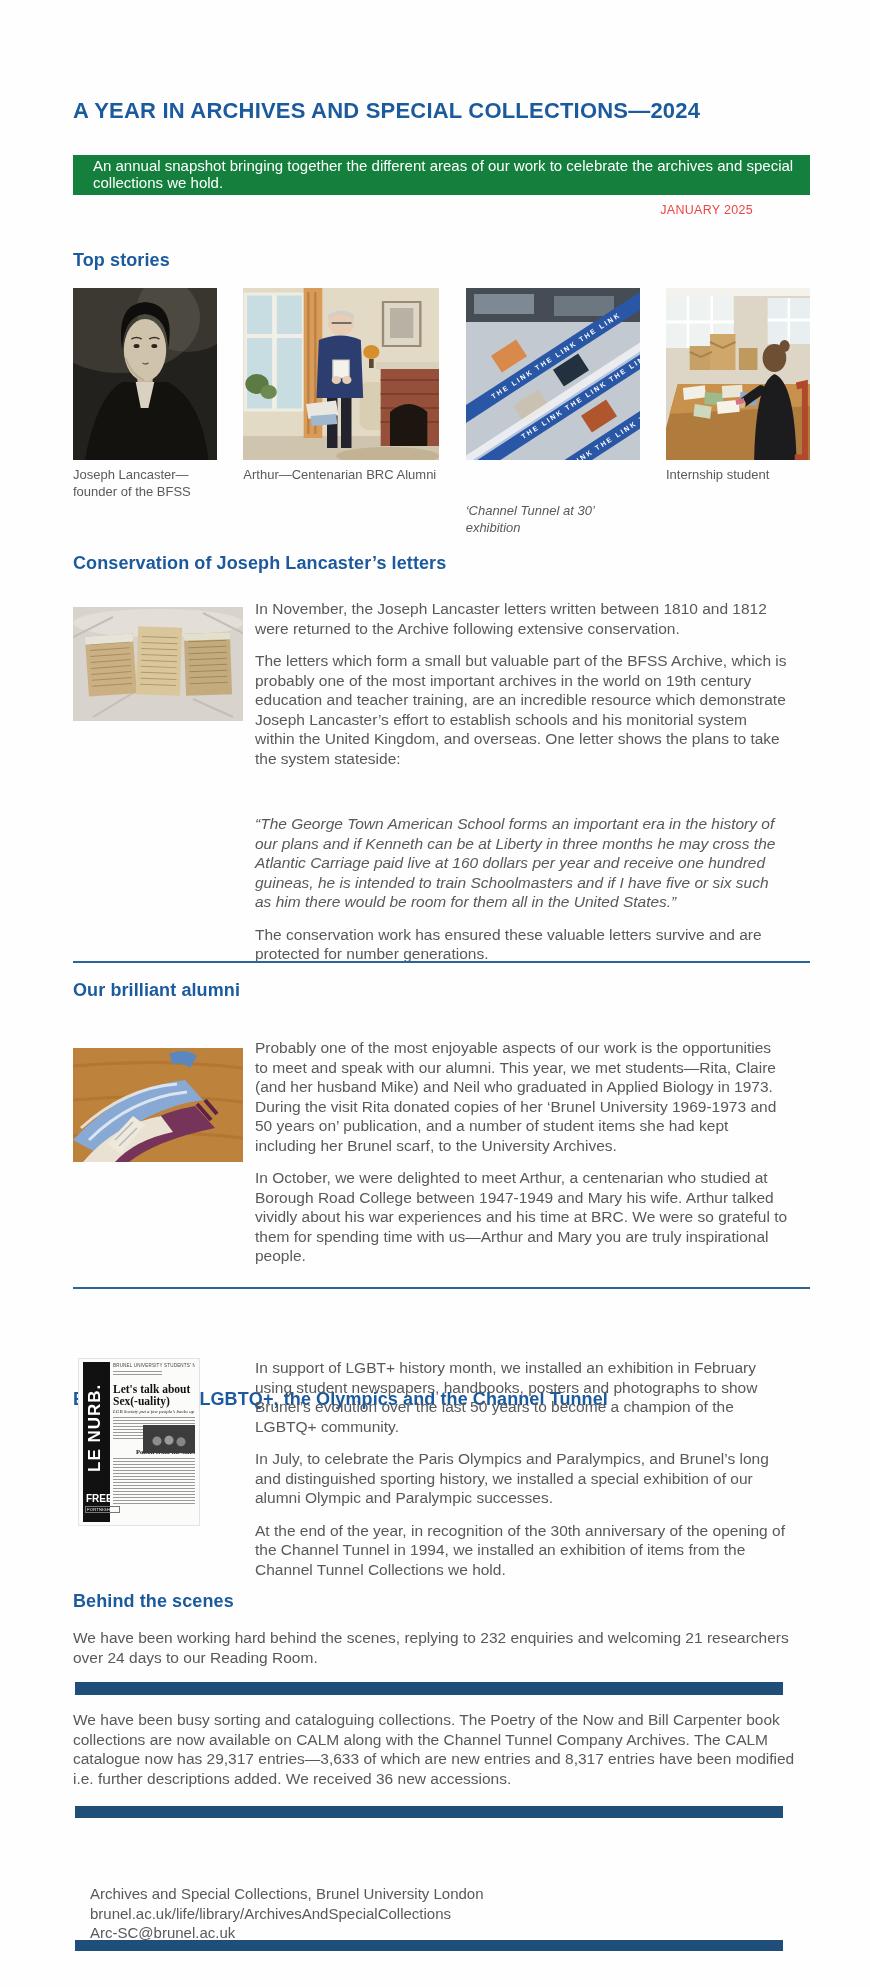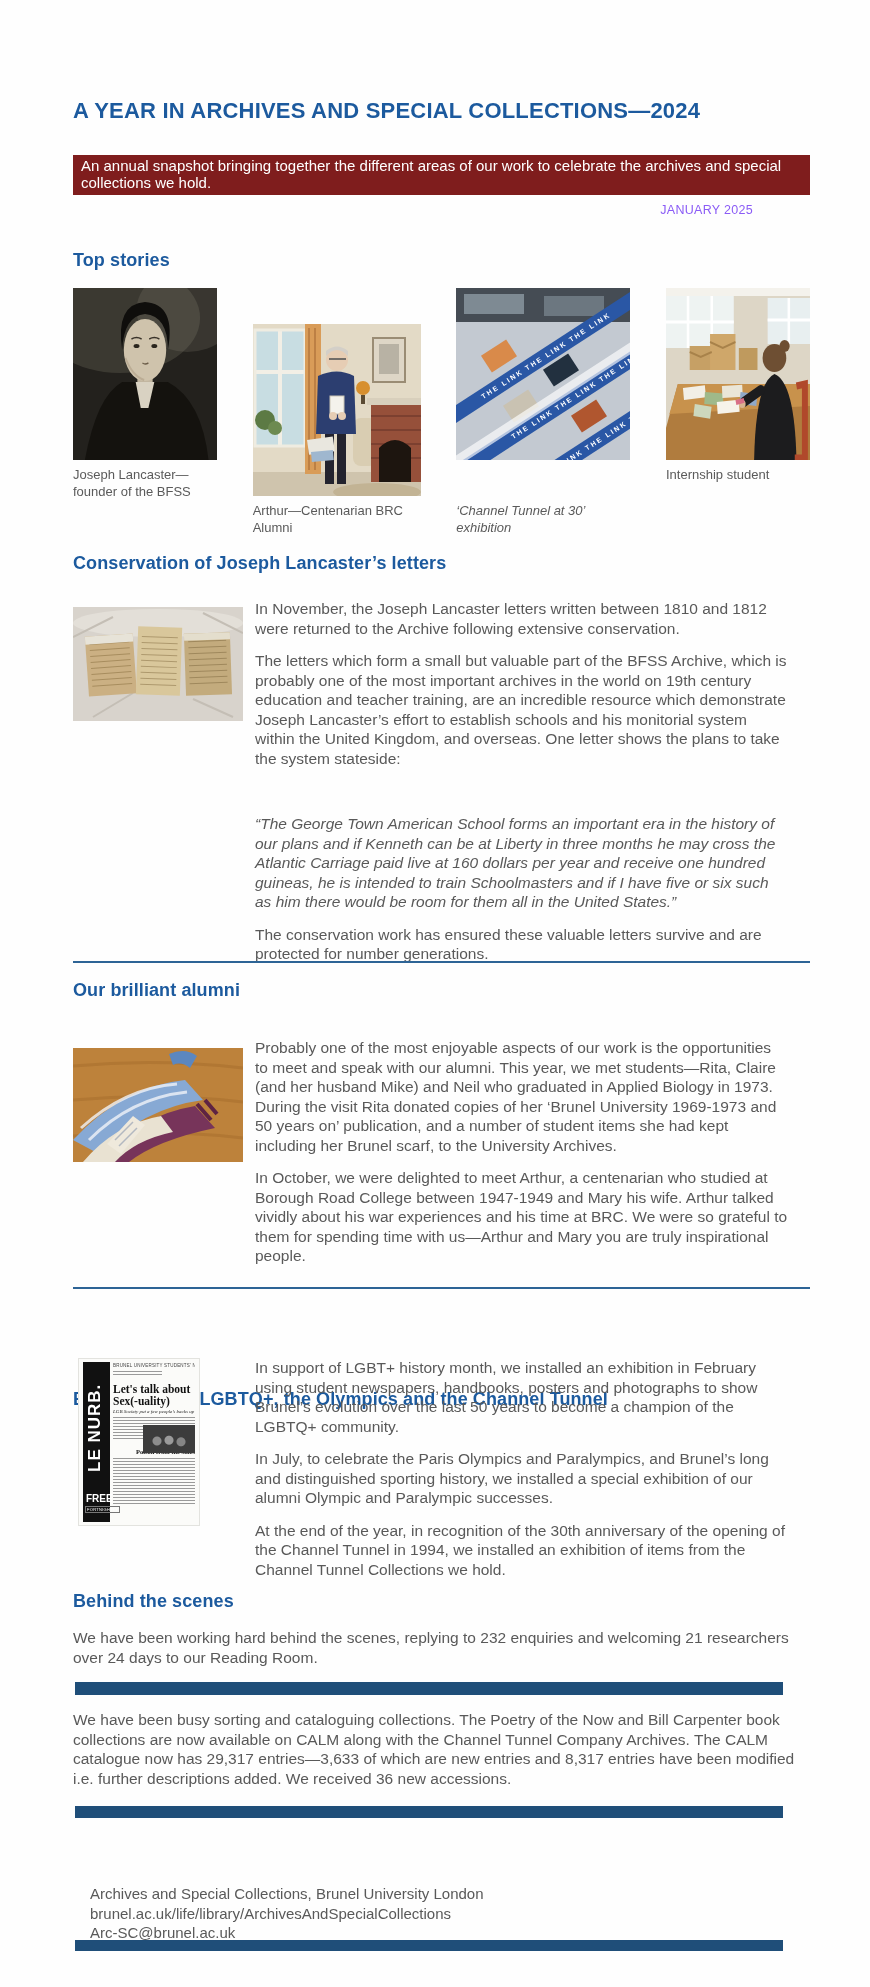--- a/index.html
+++ b/index.html
@@ -4,33 +4,33 @@
 <style>
   * { margin:0; padding:0; box-sizing:border-box; }
   html,body { background:#ffffff; }
   body { font-family:"Liberation Sans", sans-serif; }
   .page { position:relative; width:870px; height:1987px; background:#fefefe; overflow:hidden; }
 
   .doc-title { position:absolute; top:98px; left:73px; width:740px;
     font-size:22px; font-weight:bold; color:#1c5a9e; letter-spacing:.2px; }
 
   .banner { position:absolute; top:155px; left:73px; width:737px; min-height:38px;
-    background:#7f1d1d; color:#ffffff; font-size:15px; line-height:16.5px; padding:3px 10px 4px 8px; }
+    background:#15803d; color:#ffffff; font-size:15px; line-height:16.5px; padding:3px 10px 4px 20px; }
 
   .date-line { position:absolute; top:203px; right:117px;
-    font-size:12.5px; color:#8b5cf6; letter-spacing:.3px; }
+    font-size:12.5px; color:#ef4444; letter-spacing:.3px; }
 
   .section-heading { font-size:18px; font-weight:bold; color:#1c5a9e; letter-spacing:.1px; }
   .abs { position:absolute; left:73px; }
 
   
   .story-grid { position:absolute; top:288px; left:73px; width:737px;
     display:flex; justify-content:space-between; }
   .story { width:144px; }
-  .story.w2 { width:168px;margin-top:36px; } .story.w3 { width:174px; }
+  .story.w2 { width:196px; } .story.w3 { width:174px; }
   .story .thumb { width:100%; height:172px; overflow:hidden; background:#ccc; }
   .story .thumb svg { display:block; width:100%; height:100%; }
   .story-caption { margin-top:7px; font-size:13px; line-height:16.5px; color:#5a5a5a; }
   .story-caption.italic { font-style:italic;margin-top:43px; }
 
   
   .two-col { position:absolute; left:73px; width:737px; display:flex; }
   .col-img { width:182px; flex:none; }
   .col-text { flex:1; padding-right:22px; }
   .body-p { font-size:15.5px; line-height:19.5px; color:#595959; margin-bottom:13px; }

